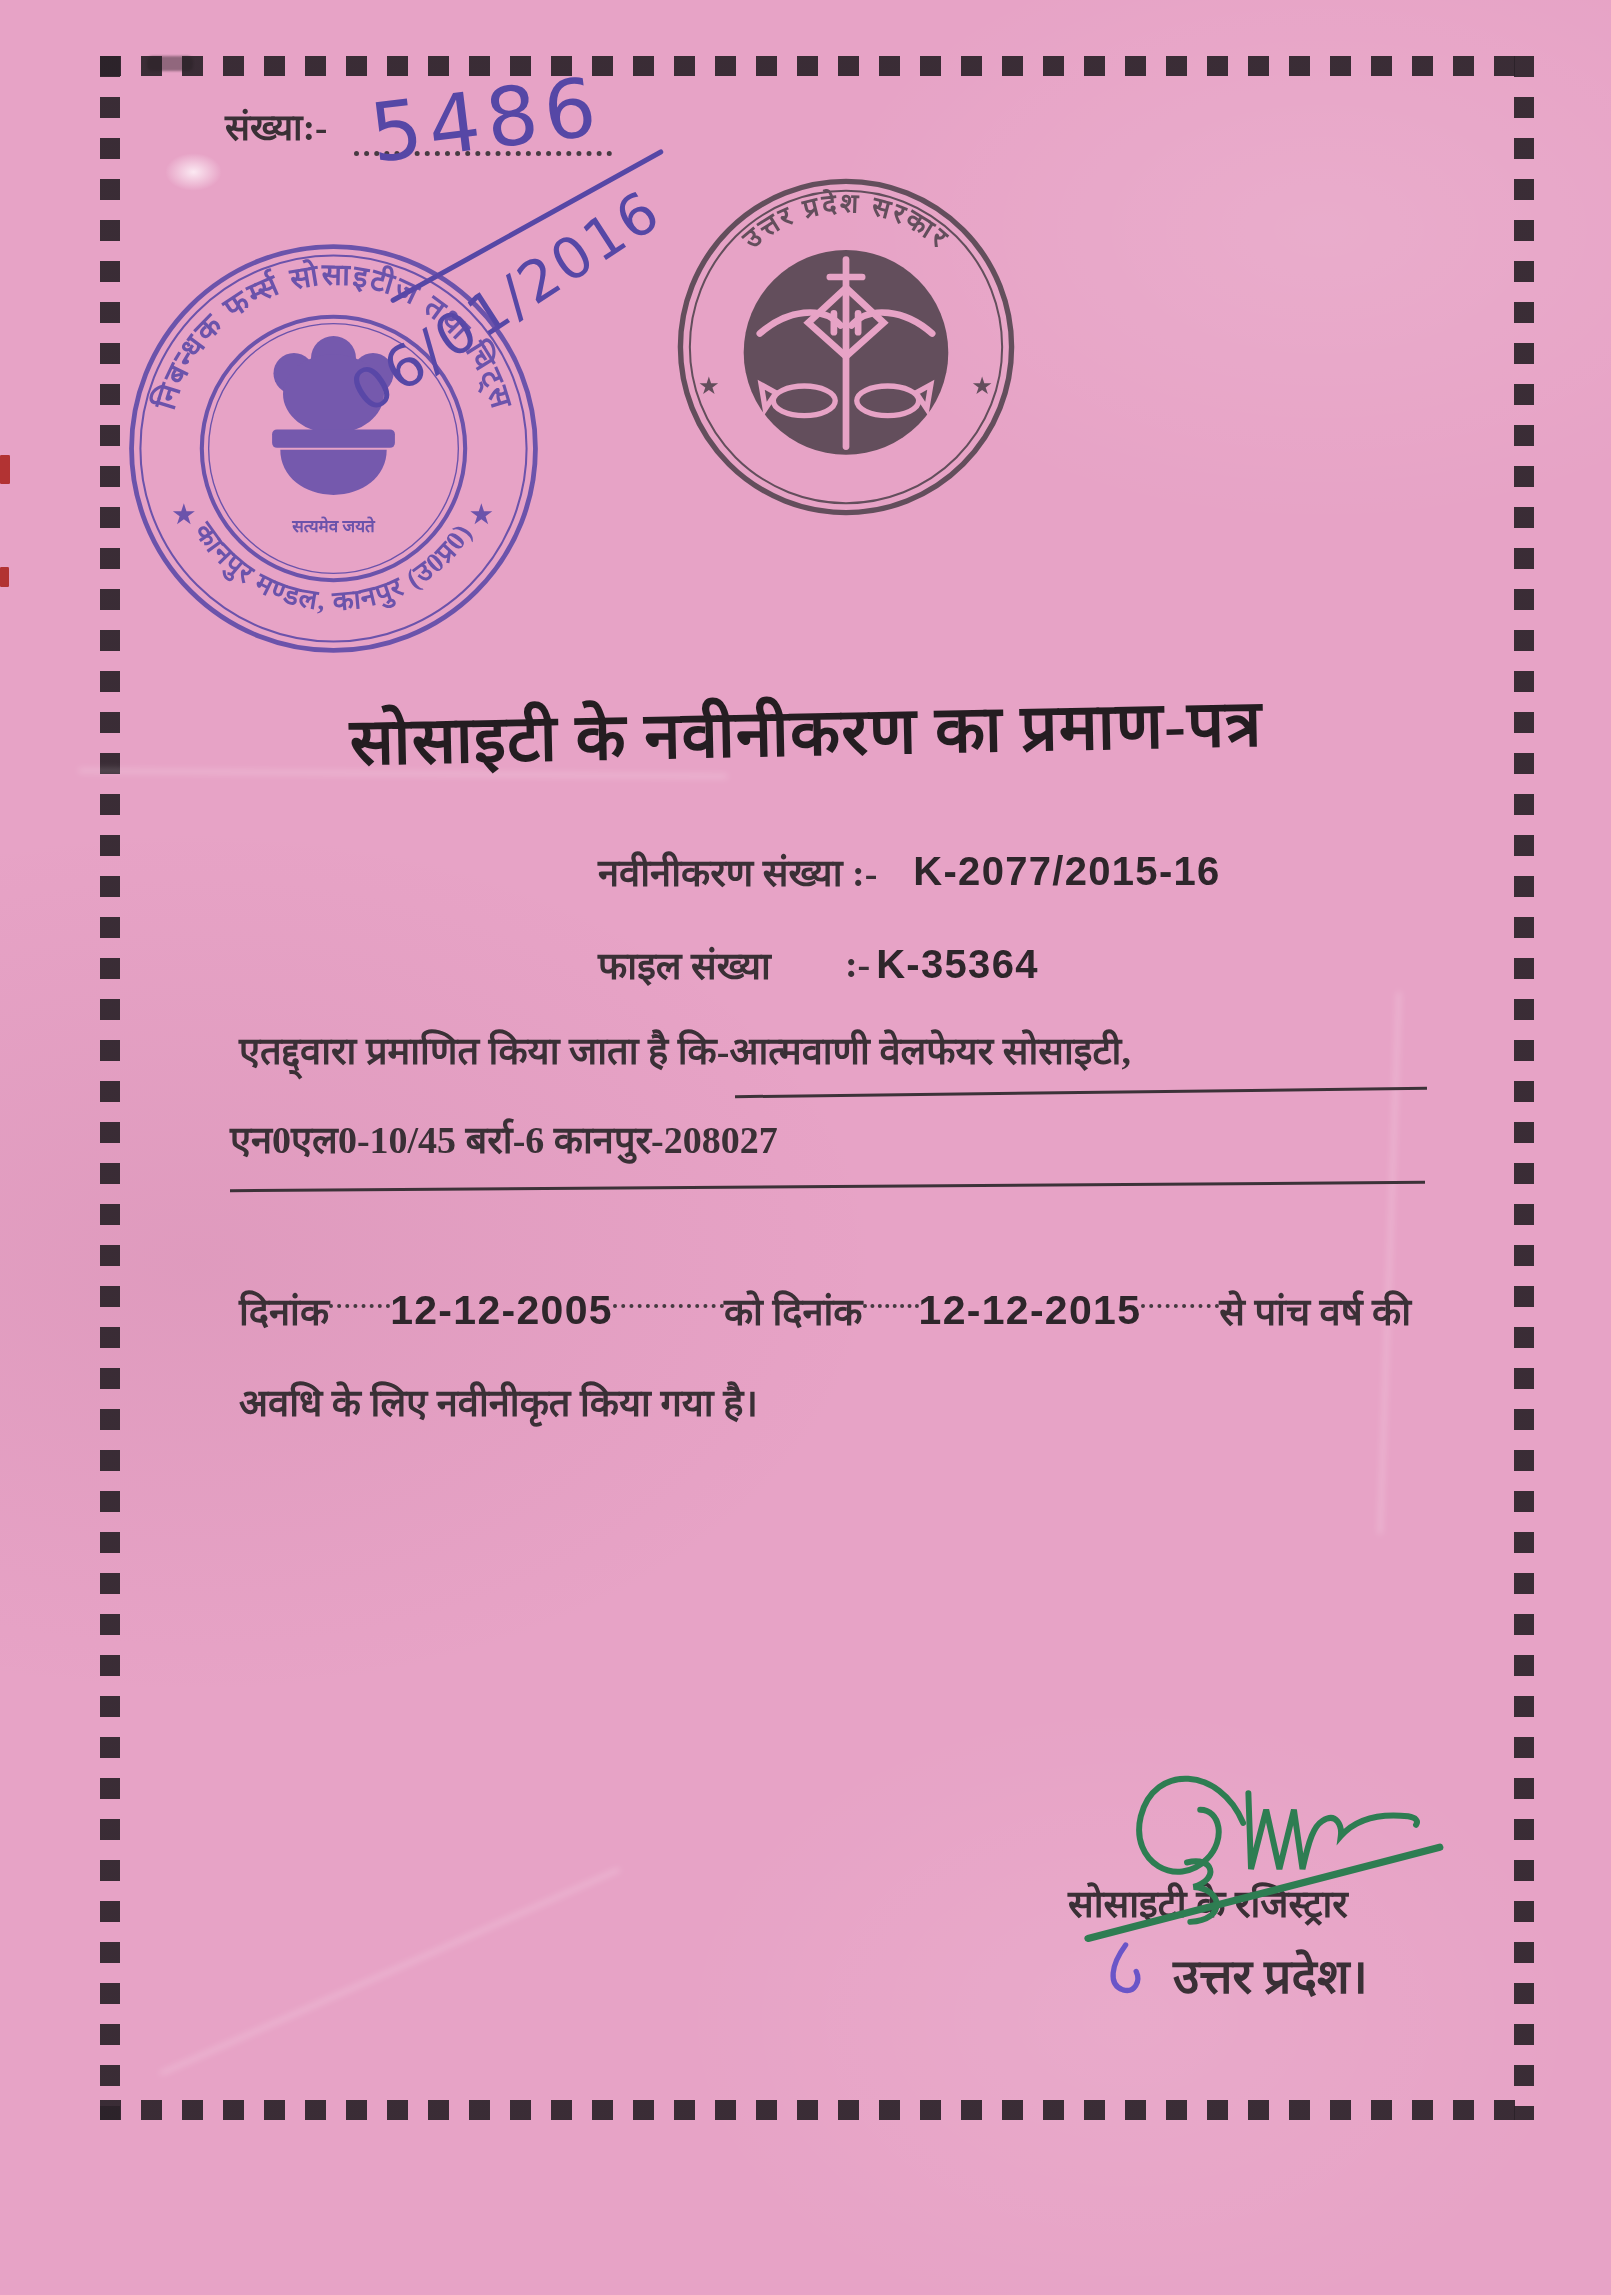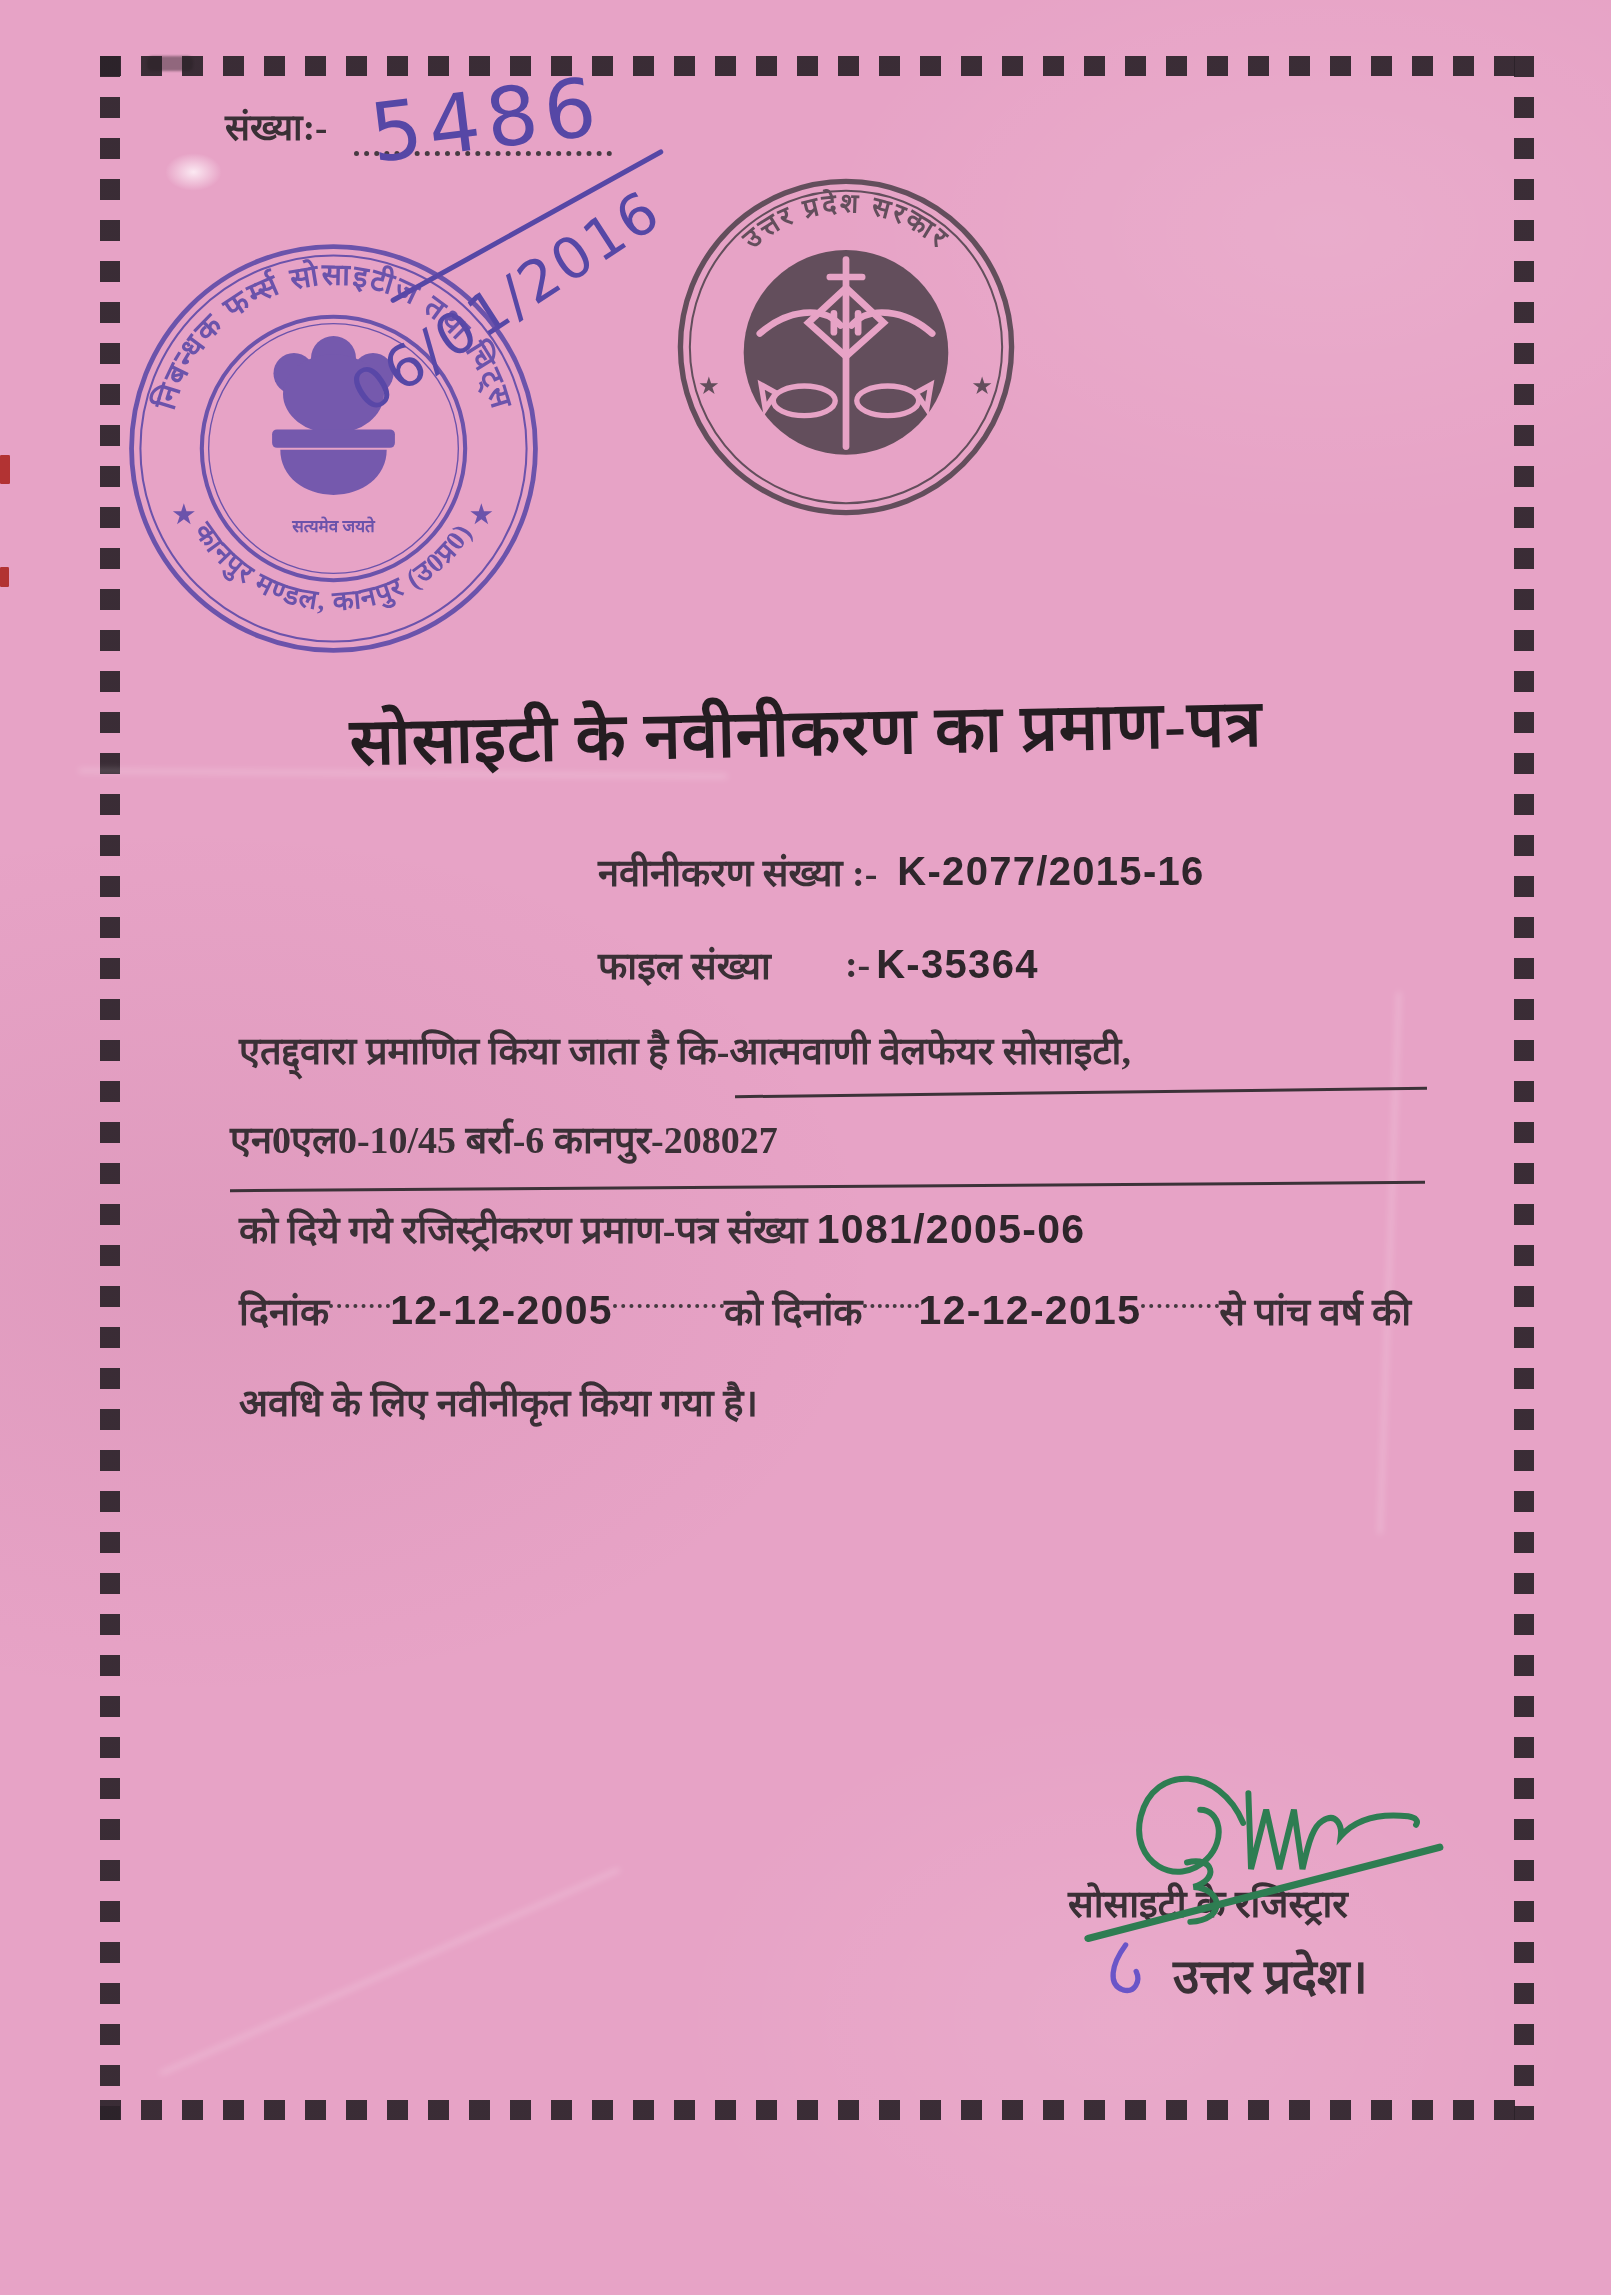--- a/index.html
+++ b/index.html
@@ -161,39 +161,36 @@
         <ellipse cx="62" cy="72" rx="46" ry="22"></ellipse>
         <path d="M104,60 L126,48 L120,84 Z"></path>
       </g>
     </g>
   </svg>
 
   <div class="abs title">सोसाइटी के नवीनीकरण का प्रमाण-पत्र</div>
 
   <div class="abs row renewal-row">
     <span class="dev">नवीनीकरण संख्या :-</span>
-    <span class="latin val" style="margin-left:20px">K-2077/2015-16</span>
+    <span class="latin val" style="margin-left:36px">K-2077/2015-16</span>
   </div>
   <div class="abs row file-row">
     <span class="dev">फाइल संख्या</span>
     <span class="dev file-sep">:-</span>
     <span class="latin val file-val">K-35364</span>
   </div>
 
   <div class="abs dev body-line l1">
     <span>एतद्द्वारा प्रमाणित किया जाता है कि-</span><span>आत्मवाणी वेलफेयर सोसाइटी,</span>
   </div>
   <div class="abs u1"></div>
 
   <div class="abs dev body-line l2">एन0एल0-10/45 बर्रा-6 कानपुर-208027</div>
   <div class="abs u2"></div>
 
-  <div class="abs dev body-line l3">
-    <span>को दिये गये रजिस्ट्रीकरण प्रमाण-पत्र संख्या </span><span class="latin bignum">1081/2005-06</span>
-  </div>
 
   <div class="abs row l4 body-line">
     <span class="dev">दिनांक</span>
     <span class="dots" style="width:61px"></span>
     <span class="latin bignum">12-12-2005</span>
     <span class="dots" style="width:111px"></span>
     <span class="dev">को दिनांक</span>
     <span class="dots" style="width:56px"></span>
     <span class="latin bignum">12-12-2015</span>
     <span class="dots" style="width:78px"></span>

